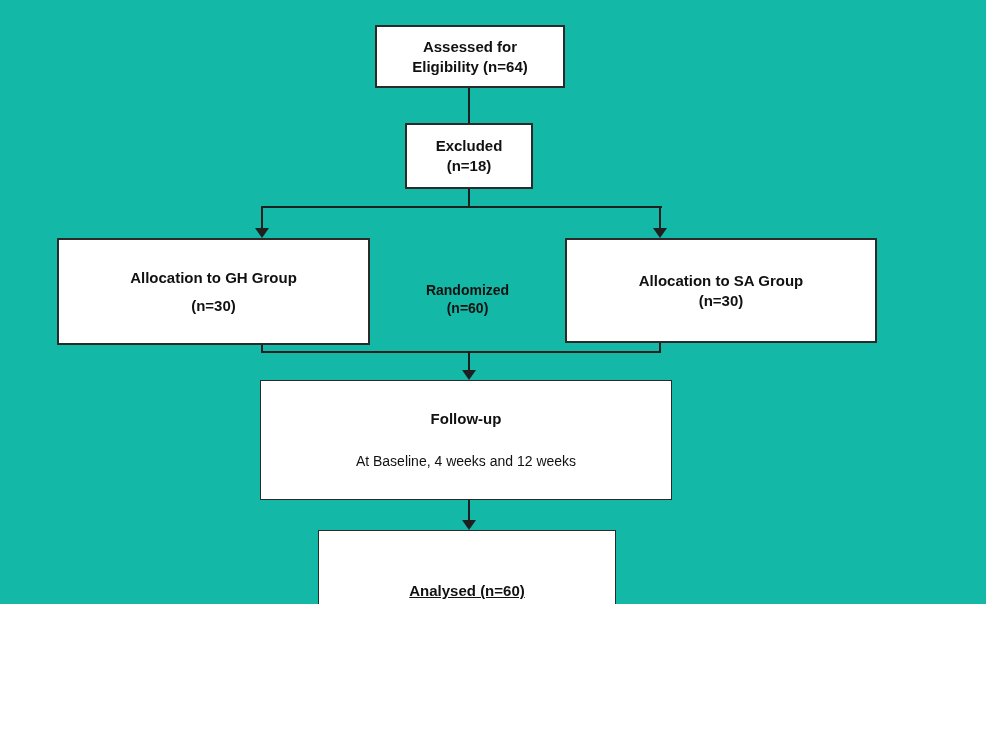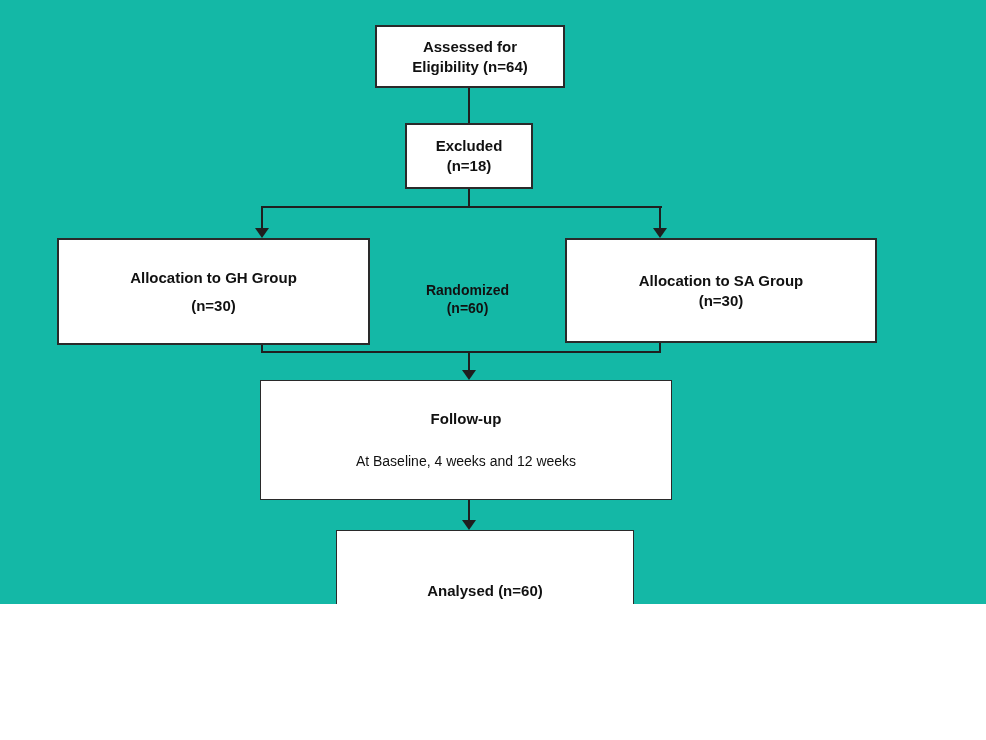--- a/index.html
+++ b/index.html
@@ -28,21 +28,21 @@
 
   .box .title { font-weight: bold; font-size: 15px; line-height: 20px; }
   .box .detail { font-weight: normal; font-size: 14px; line-height: 20px; }
 
   
   .assessed   { left: 375px; top: 25px;  width: 190px; height: 63px; }
   .excluded   { left: 405px; top: 123px; width: 128px; height: 66px; }
   .gh         { left: 57px;  top: 238px; width: 313px; height: 107px; gap: 8px; }
   .sa         { left: 565px; top: 238px; width: 312px; height: 105px; }
   .followup   { left: 260px; top: 380px; width: 412px; height: 120px; gap: 22px; border-width: 1px; }
-  .analysed   { left: 336px; top: 530px; width: 298px; height: 122px; gap: 14px; border-width: 1px; }
+  .analysed   { left: 318px; top: 530px; width: 298px; height: 122px; gap: 14px; border-width: 1px; text-decoration: underline; }
 
   .rand-label {
     position: absolute;
     left: 395px; top: 281px; width: 145px;
     text-align: center;
     font-weight: bold;
     font-size: 14px;
     line-height: 18px;
     color: #111111;
   }

